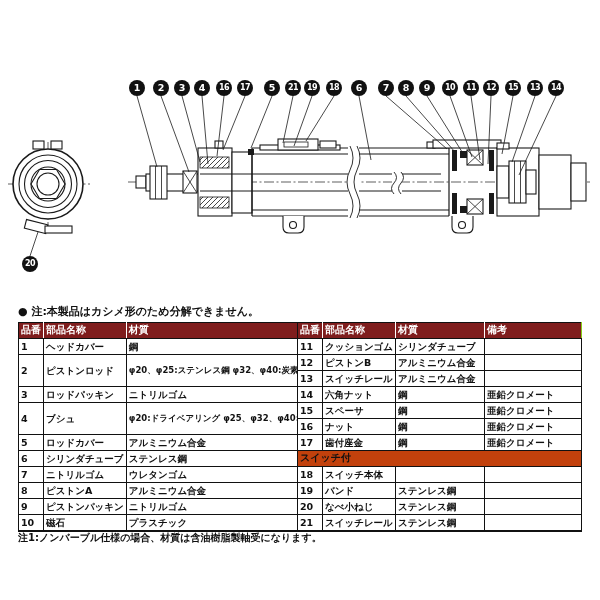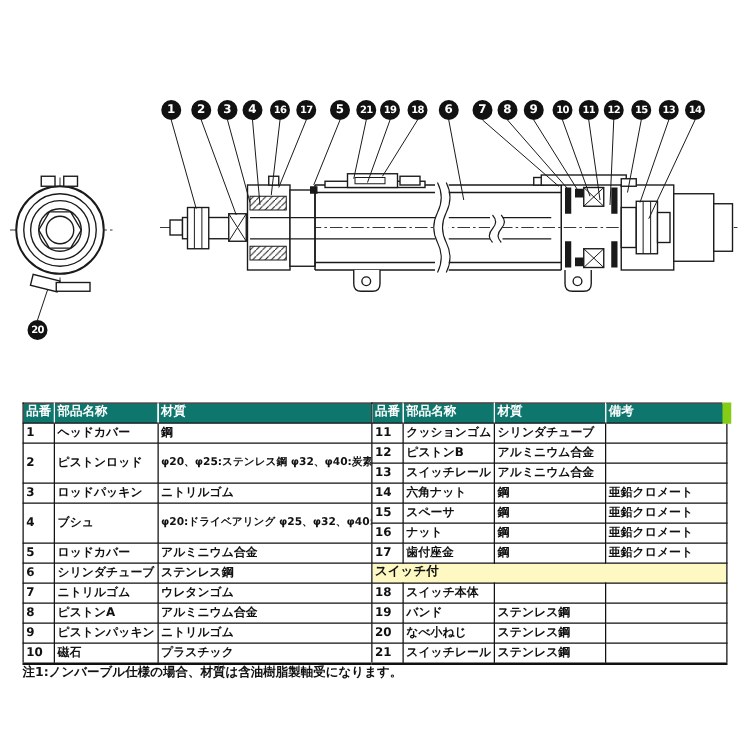--- a/index.html
+++ b/index.html
@@ -37,29 +37,29 @@
   table.parts{
     position:absolute;top:322px;border-collapse:collapse;table-layout:fixed;
     font-size:9.5px;font-weight:bold;background:#fff;
     border:1px solid #111;border-bottom:2px solid #111;
   }
   table.parts td,table.parts th{
     border:1px solid #111;padding:0 2px;height:15px;line-height:1.05;
     overflow:hidden;vertical-align:middle;text-align:left;white-space:nowrap;
   }
   table.parts th{
-    background:#0f766e;color:#fff;font-size:10px;height:15px;
+    background:#7f1d1d;color:#fff;font-size:10px;height:15px;
     border-color:#111;border-right:1px solid #fff;
   }
-  table.parts th:last-child{border-right:7px solid #84cc16;}
+  table.parts th:last-child{border-right:1px solid #84cc16;}
   td.num{text-align:center;padding:0;}
   td.pre{white-space:pre-line;font-size:8.5px;line-height:1.15;}
   tr.dbl td{height:31px;}
   tr.section td{
-    background:#fef9c3;font-size:10px;border-left:1px solid #111;
+    background:#c2410c;font-size:10px;border-left:1px solid #111;
   }
   #left-table{left:18px;}
   #right-table{left:297px;}
 </style>
 </head>
 <body>
 
 <div class="stage">
 
   <div class="diagram">
@@ -193,20 +193,21 @@
     <span class="balloon" style="left:419px;top:80px">9</span>
     <span class="balloon b2" style="left:442px;top:80px">10</span>
     <span class="balloon b2" style="left:463px;top:80px">11</span>
     <span class="balloon b2" style="left:483px;top:80px">12</span>
     <span class="balloon b2" style="left:505px;top:80px">15</span>
     <span class="balloon b2" style="left:527px;top:80px">13</span>
     <span class="balloon b2" style="left:548px;top:80px">14</span>
     <span class="balloon b2" style="left:22px;top:256px">20</span>
   </div>
 
+  <div class="note-top">● 注:本製品はカシメ形のため分解できません。</div>
 
   <table class="parts" id="left-table">
     <colgroup>
         <col style="width:25px">
         <col style="width:71px">
         <col style="width:89px">
         <col style="width:87px">
       </colgroup>
     <tbody>
         <tr>

